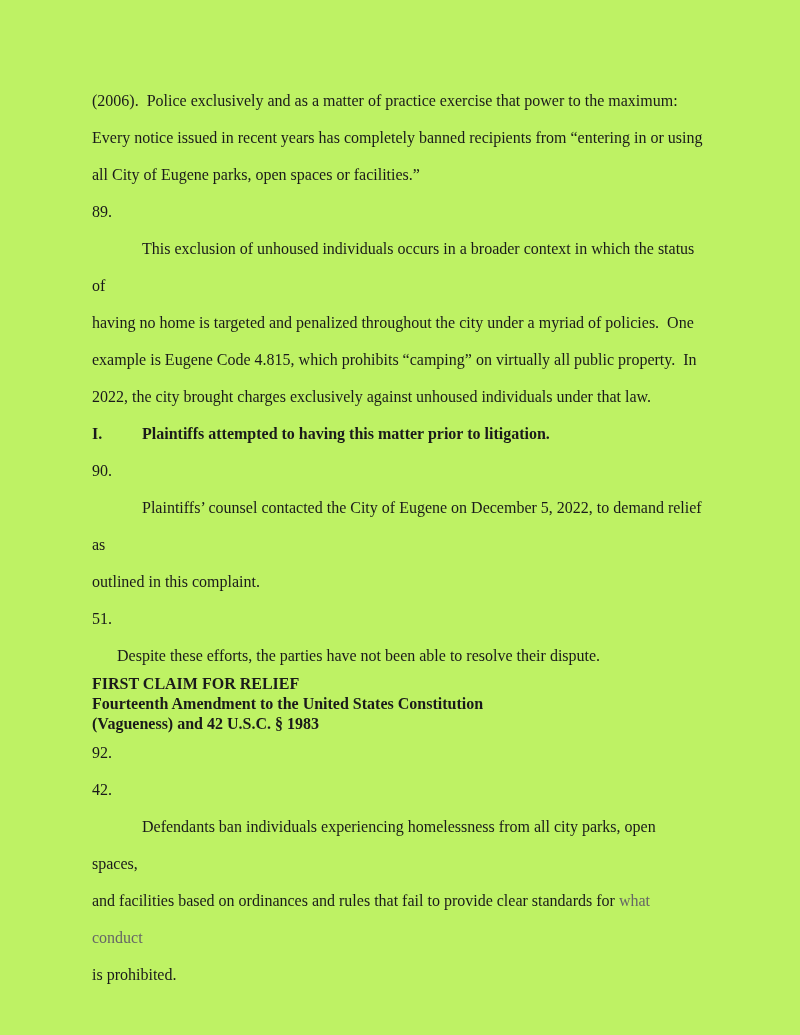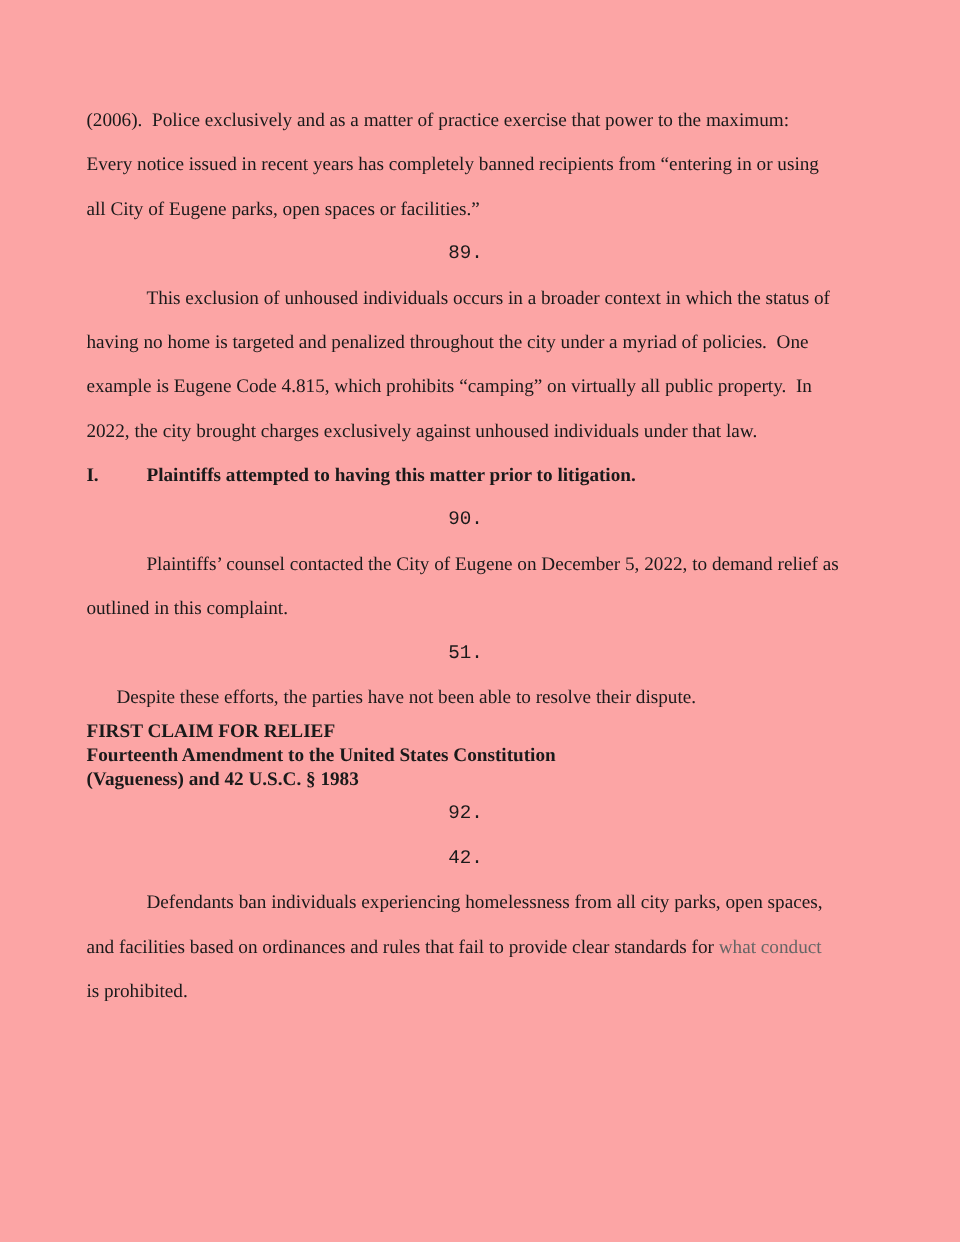--- a/index.html
+++ b/index.html
@@ -12,39 +12,38 @@
       width: 800px;
       height: 1035px;
       overflow: hidden;
       font-family: "Liberation Serif", "DejaVu Serif", serif;
       color: #1a1a1a;
     }
     .page {
       box-sizing: border-box;
       width: 800px;
       height: 1035px;
-      padding: 82px 96px 0 72px;
-      background: #fca5a5;
+      padding: 82px 96px 0 92px;
+      background: #bef264;
       position: relative;
     }
     .body-para {
       margin: 0;
       font-size: 16px;
       line-height: 37px;
       text-align: left;
       white-space: pre-wrap;
     }
     .indent-std { text-indent: 50px; }
     .indent-sm  { text-indent: 25px; }
     .para-number {
       margin: 0;
       font-size: 16px;
       line-height: 37px;
-      text-align: center;
-      font-family: Liberation Mono, monospace;
+      text-align: left;
     }
     .section-heading {
       margin: 0;
       font-size: 16px;
       line-height: 37px;
       font-weight: bold;
       display: flex;
     }
     .section-heading .numeral {
       display: inline-block;

